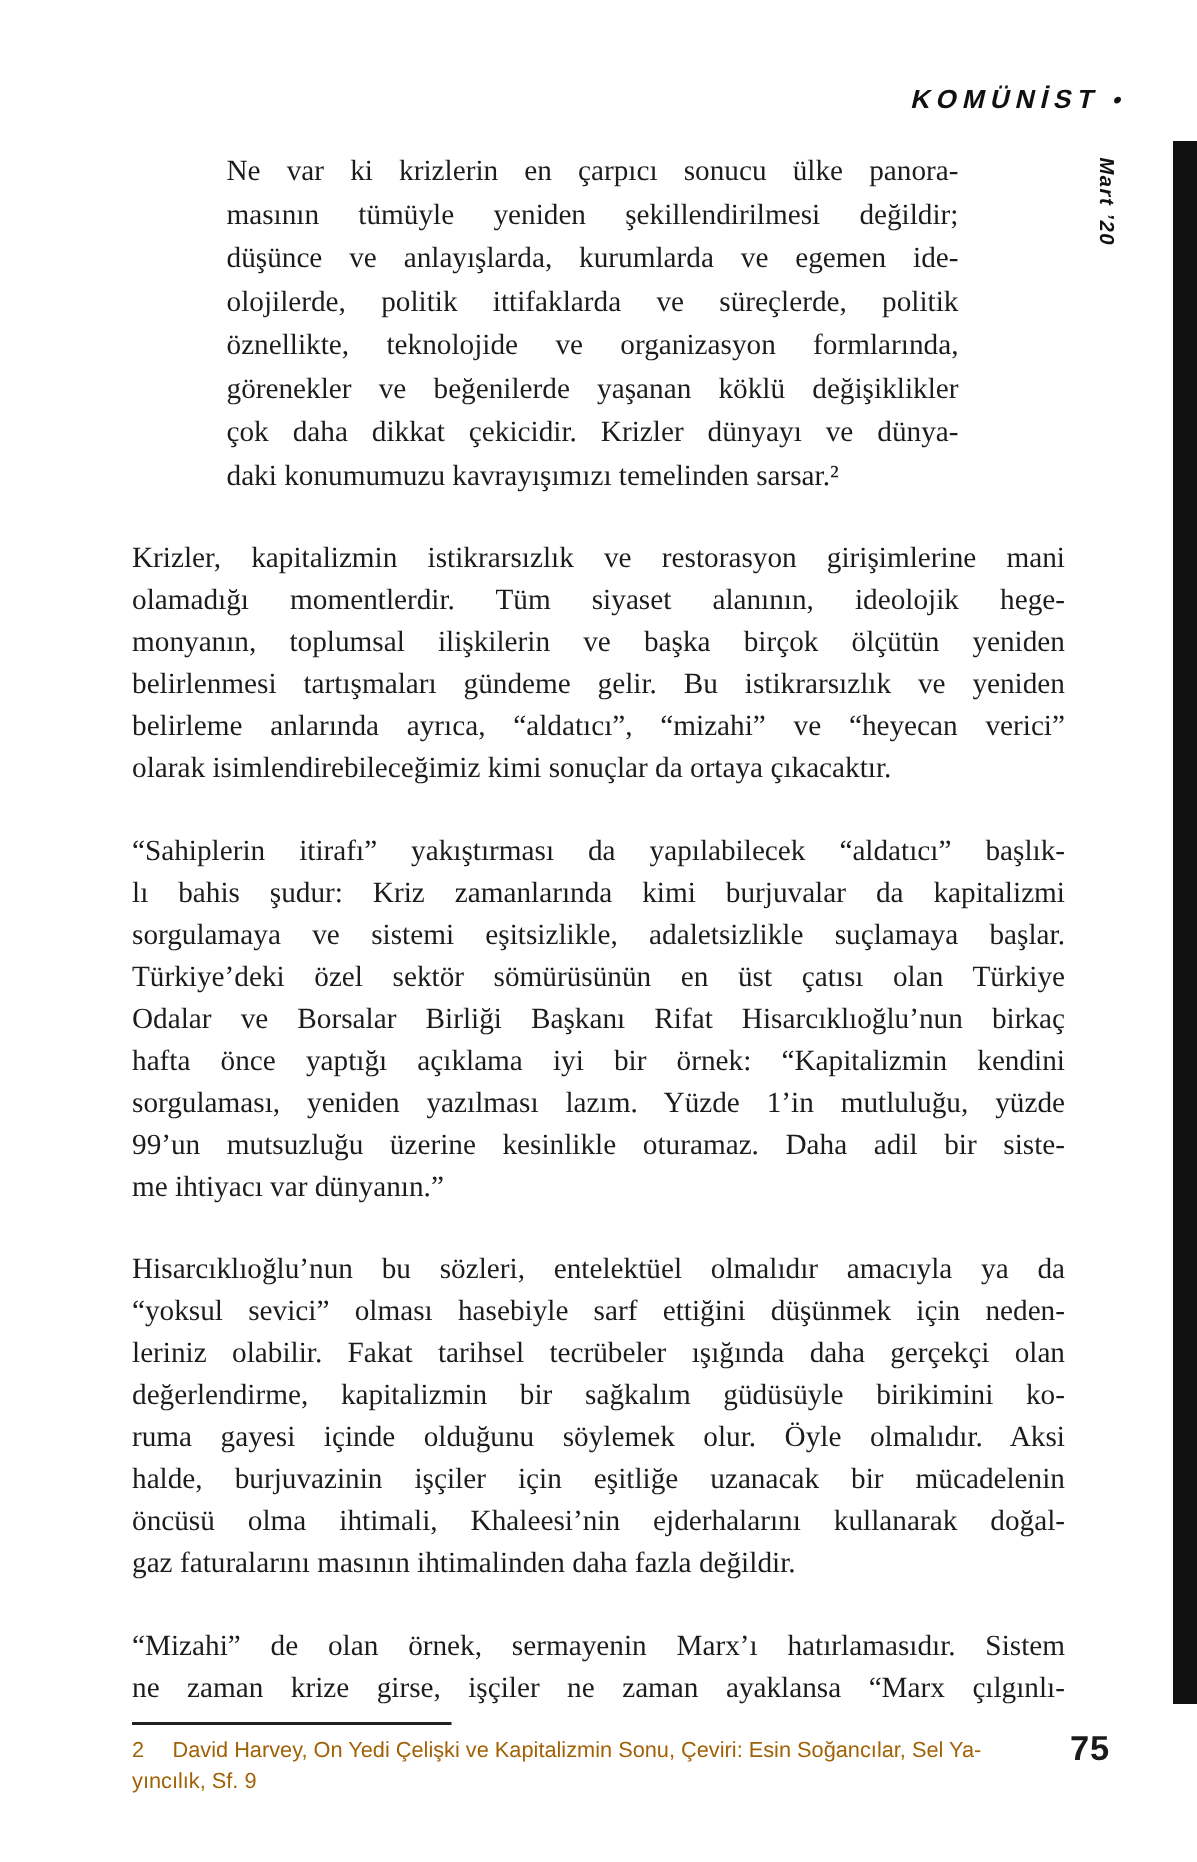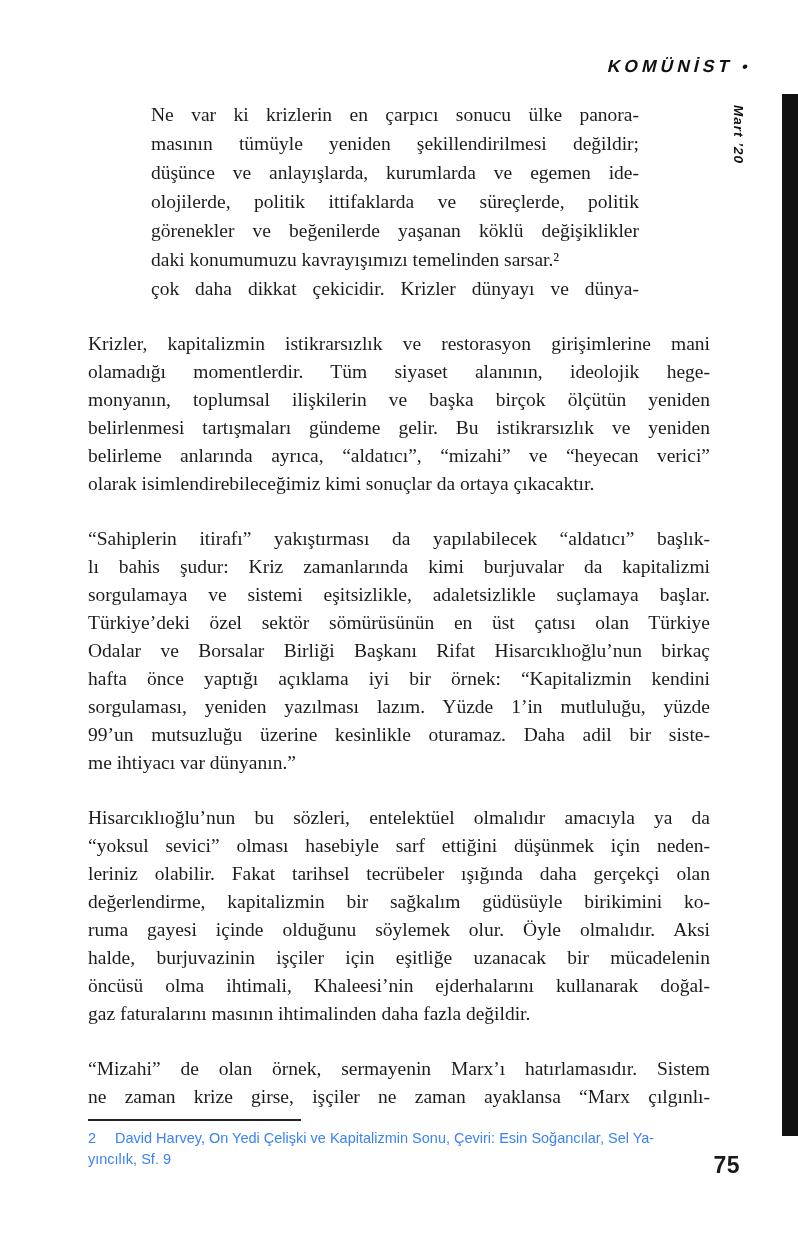--- a/index.html
+++ b/index.html
@@ -70,21 +70,21 @@
     margin-top: 27px;
   }
   .line { text-align: justify; }
   .line.j { text-align-last: justify; }
   
   .footnote {
     margin-top: 8px;
     font-family: "Liberation Sans", sans-serif;
     font-size: 14.5px;
     line-height: 21px;
-    color: #3b82f6;
+    color: #a16207;
   }
   .fn-rule {
     width: 213px;
     border-top: 2px solid #222;
     margin-bottom: 7px;
   }
   .fn-marker { display: inline-block; min-width: 27px; }
   .page-number {
     position: absolute;
     right: 58px;
@@ -109,23 +109,24 @@
 
   <div class="edge-bar"></div>
 
   <div class="content">
 
     <div class="quote">
         <div class="line j">Ne var ki krizlerin en çarpıcı sonucu ülke panora-</div>
         <div class="line j">masının tümüyle yeniden şekillendirilmesi değildir;</div>
         <div class="line j">düşünce ve anlayışlarda, kurumlarda ve egemen ide-</div>
         <div class="line j">olojilerde, politik ittifaklarda ve süreçlerde, politik</div>
+        <div class="line j">öznellikte, teknolojide ve organizasyon formlarında,</div>
         <div class="line j">görenekler ve beğenilerde yaşanan köklü değişiklikler</div>
+        <div class="line j">çok daha dikkat çekicidir. Krizler dünyayı ve dünya-</div>
         <div class="line">daki konumumuzu kavrayışımızı temelinden sarsar.²</div>
-        <div class="line j">çok daha dikkat çekicidir. Krizler dünyayı ve dünya-</div>
       </div>
 
     <div class="para">
         <div class="line j">Krizler, kapitalizmin istikrarsızlık ve restorasyon girişimlerine mani</div>
         <div class="line j">olamadığı momentlerdir. Tüm siyaset alanının, ideolojik hege-</div>
         <div class="line j">monyanın, toplumsal ilişkilerin ve başka birçok ölçütün yeniden</div>
         <div class="line j">belirlenmesi tartışmaları gündeme gelir. Bu istikrarsızlık ve yeniden</div>
         <div class="line j">belirleme anlarında ayrıca, “aldatıcı”, “mizahi” ve “heyecan verici”</div>
         <div class="line">olarak isimlendirebileceğimiz kimi sonuçlar da ortaya çıkacaktır.</div>
       </div>

